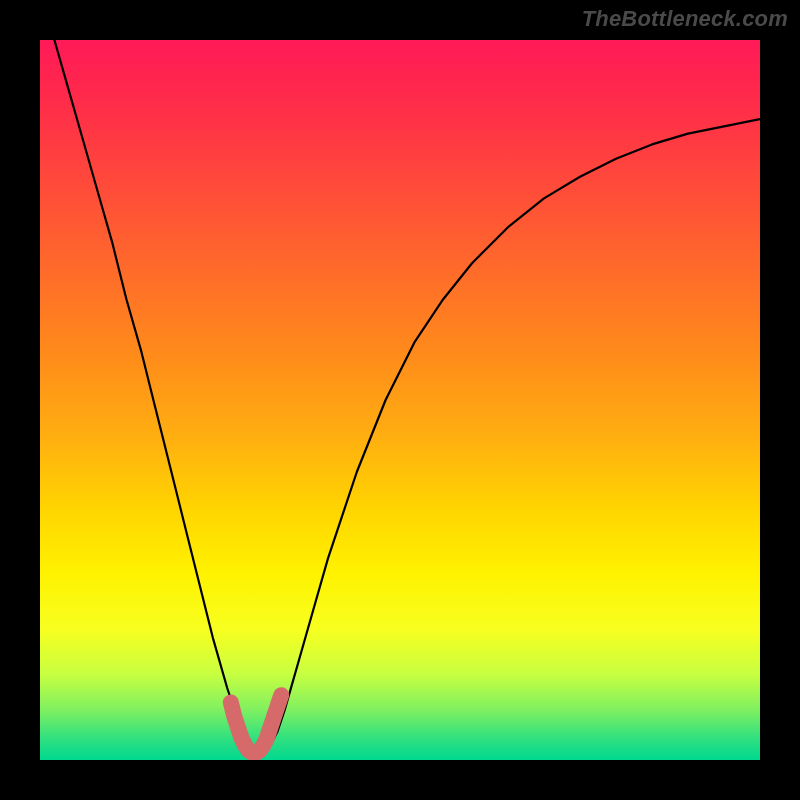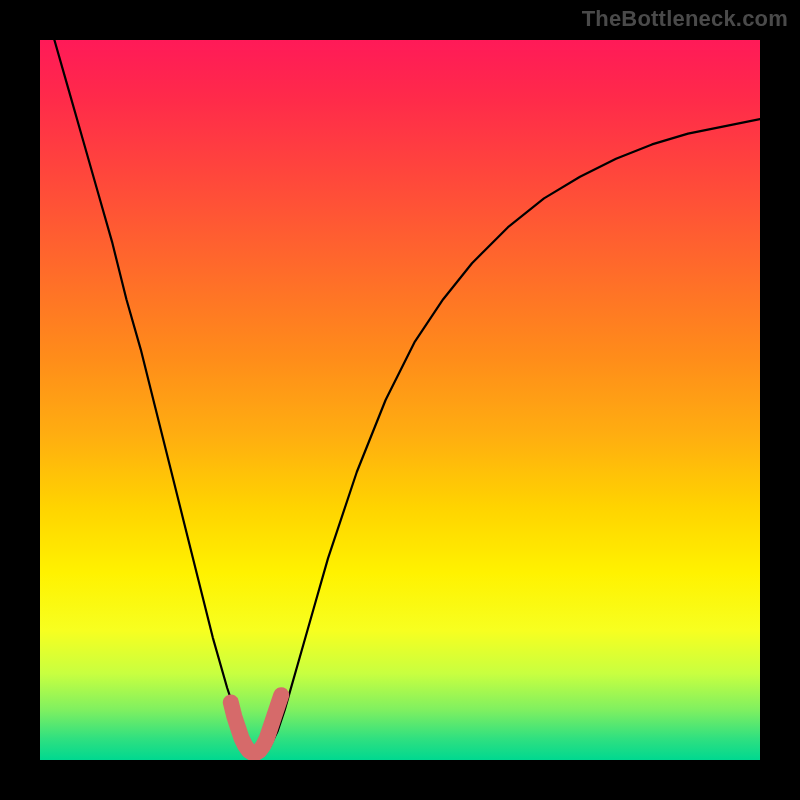--- a/index.html
+++ b/index.html
@@ -9,20 +9,21 @@
     height: 800px;
     background: #000;
     overflow: hidden;
     font-family: Arial, Helvetica, sans-serif;
   }
   .frame {
     position: relative;
     width: 800px;
     height: 800px;
     background: #000;
+    font-style: italic;
   }
   .plot-area {
     position: absolute;
     left: 40px;
     top: 40px;
     width: 720px;
     height: 720px;
     
     background: linear-gradient(
       to bottom,

